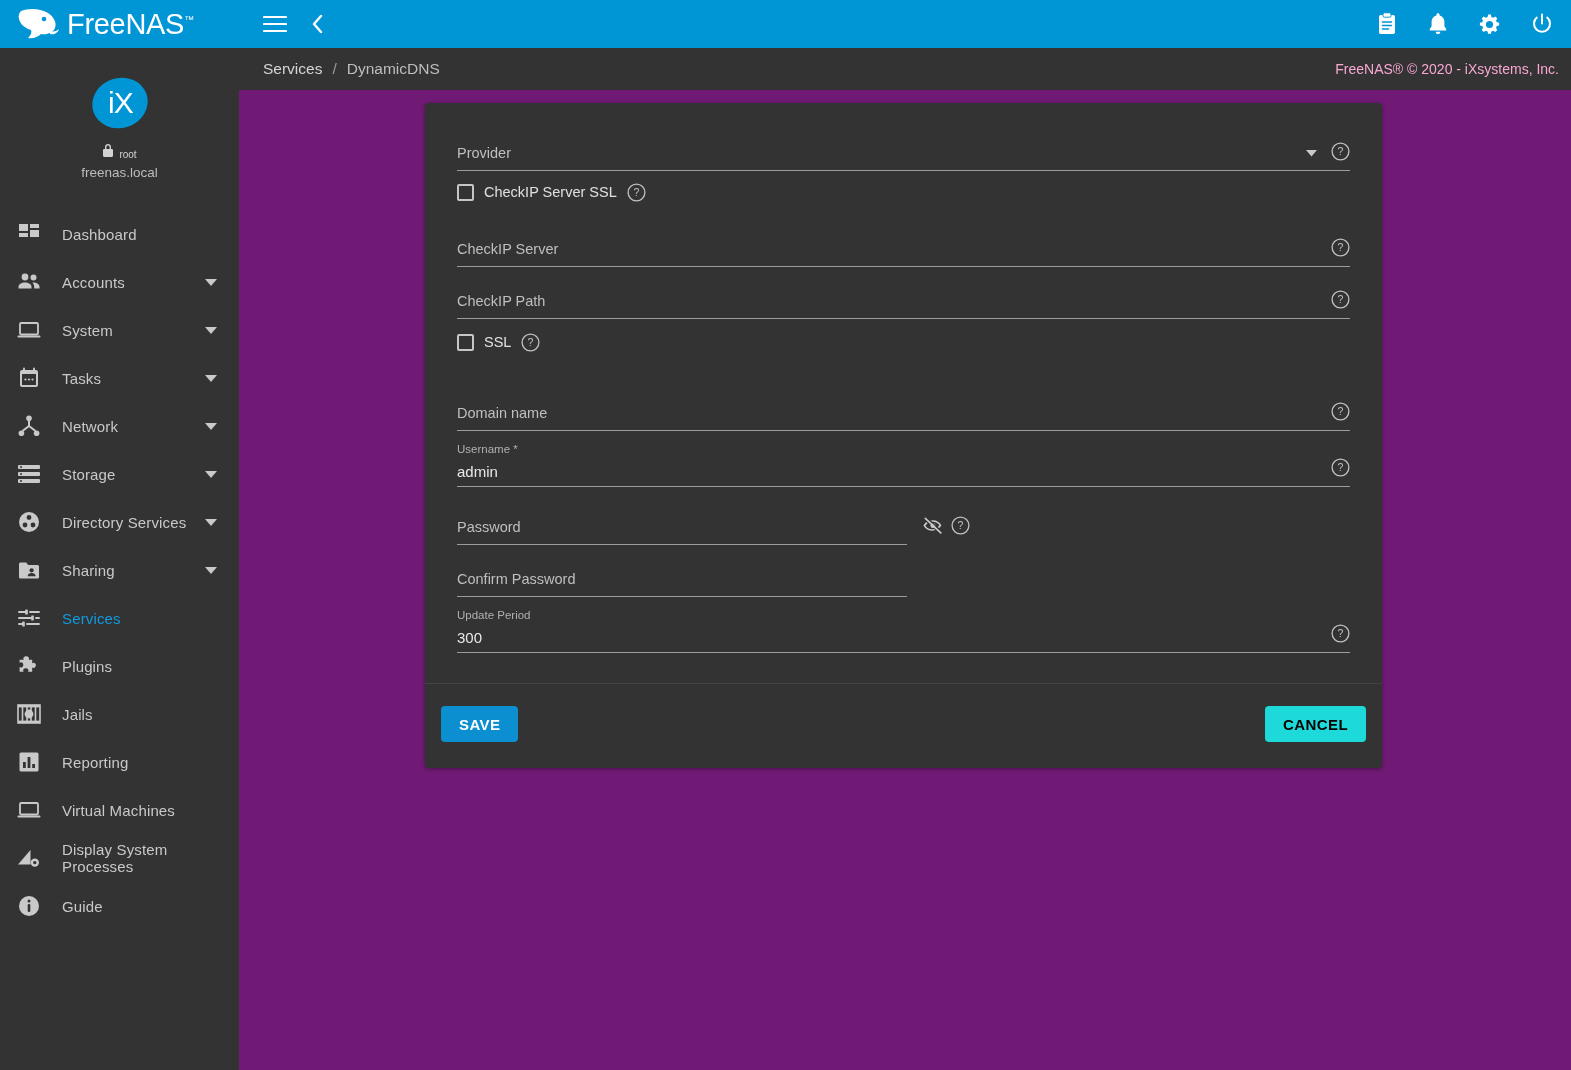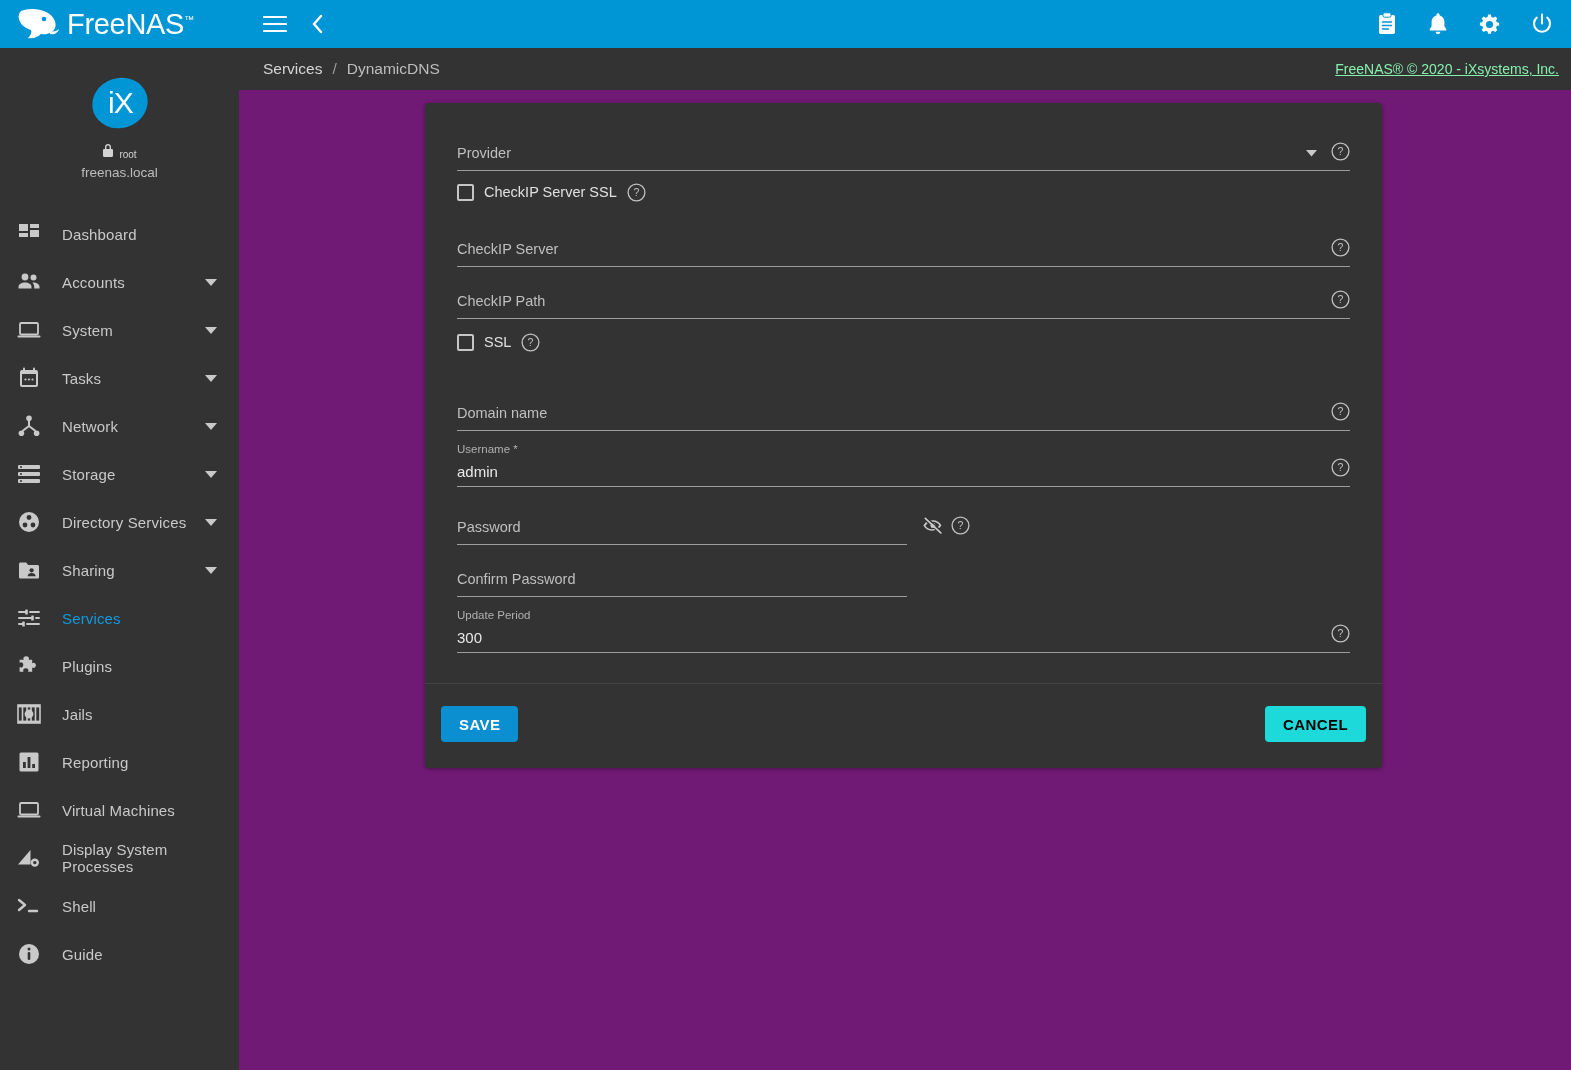--- a/index.html
+++ b/index.html
@@ -76,21 +76,21 @@
   .ic-btn { cursor: pointer; display: flex; align-items: center; justify-content: center; }
 
   .breadcrumb-bar {
     height: 42px; flex: 0 0 42px; background: #333333;
     display: flex; align-items: center; padding: 0 12px 0 24px;
   }
   .crumbs { display: flex; align-items: center; gap: 10px; font-size: 15.5px; }
   .crumb-link { color: #d6d6d6; cursor: pointer; }
   .crumb-sep { color: #9a9a9a; }
   .crumb-current { color: #bdbdbd; }
-  .copyright { margin-left: auto; color: #86efac; font-size: 14px; text-decoration: underline; }
+  .copyright { margin-left: auto; color: #f9a8d4; font-size: 14px; }
 
   .content { flex: 1; background: #701a75; overflow: hidden; position: relative; }
 
   .card {
     position: absolute; left: 186px; top: 13px;
     width: 957px; background: #333333;
     border-radius: 4px;
     box-shadow: 0 1px 4px rgba(0,0,0,0.35);
   }
   .card-body { padding: 24px 16px 14px 16px; }
@@ -369,29 +369,20 @@
         <span class="nav-icon">
           <svg width="24" height="22" viewBox="0 0 24 22">
               <path fill="#c9c9c9" d="M1 17.5L13.5 3v14.5z"></path>
               <circle cx="17.8" cy="15.6" r="4.2" fill="#c9c9c9"></circle>
               <circle cx="17.8" cy="15.6" r="1.7" fill="#333333"></circle>
             </svg>
         </span>
         <span class="nav-label">Display System Processes</span>
       </div>
 
-      <div class="nav-item">
-        <span class="nav-icon">
-          <svg width="24" height="18" viewBox="0 0 24 18">
-              <path stroke="#c9c9c9" stroke-width="2.4" fill="none" stroke-linecap="round" stroke-linejoin="round" d="M2 3l6 5-6 5"></path>
-              <path stroke="#c9c9c9" stroke-width="2.4" stroke-linecap="round" d="M12 14h8"></path>
-            </svg>
-        </span>
-        <span class="nav-label">Shell</span>
-      </div>
 
       <div class="nav-item">
         <span class="nav-icon">
           <svg width="22" height="22" viewBox="0 0 22 22">
               <circle cx="11" cy="11" r="10" fill="#c9c9c9"></circle>
               <circle cx="11" cy="6" r="1.5" fill="#333333"></circle>
               <rect x="9.7" y="9" width="2.6" height="8" rx="1.2" fill="#333333"></rect>
             </svg>
         </span>
         <span class="nav-label">Guide</span>

